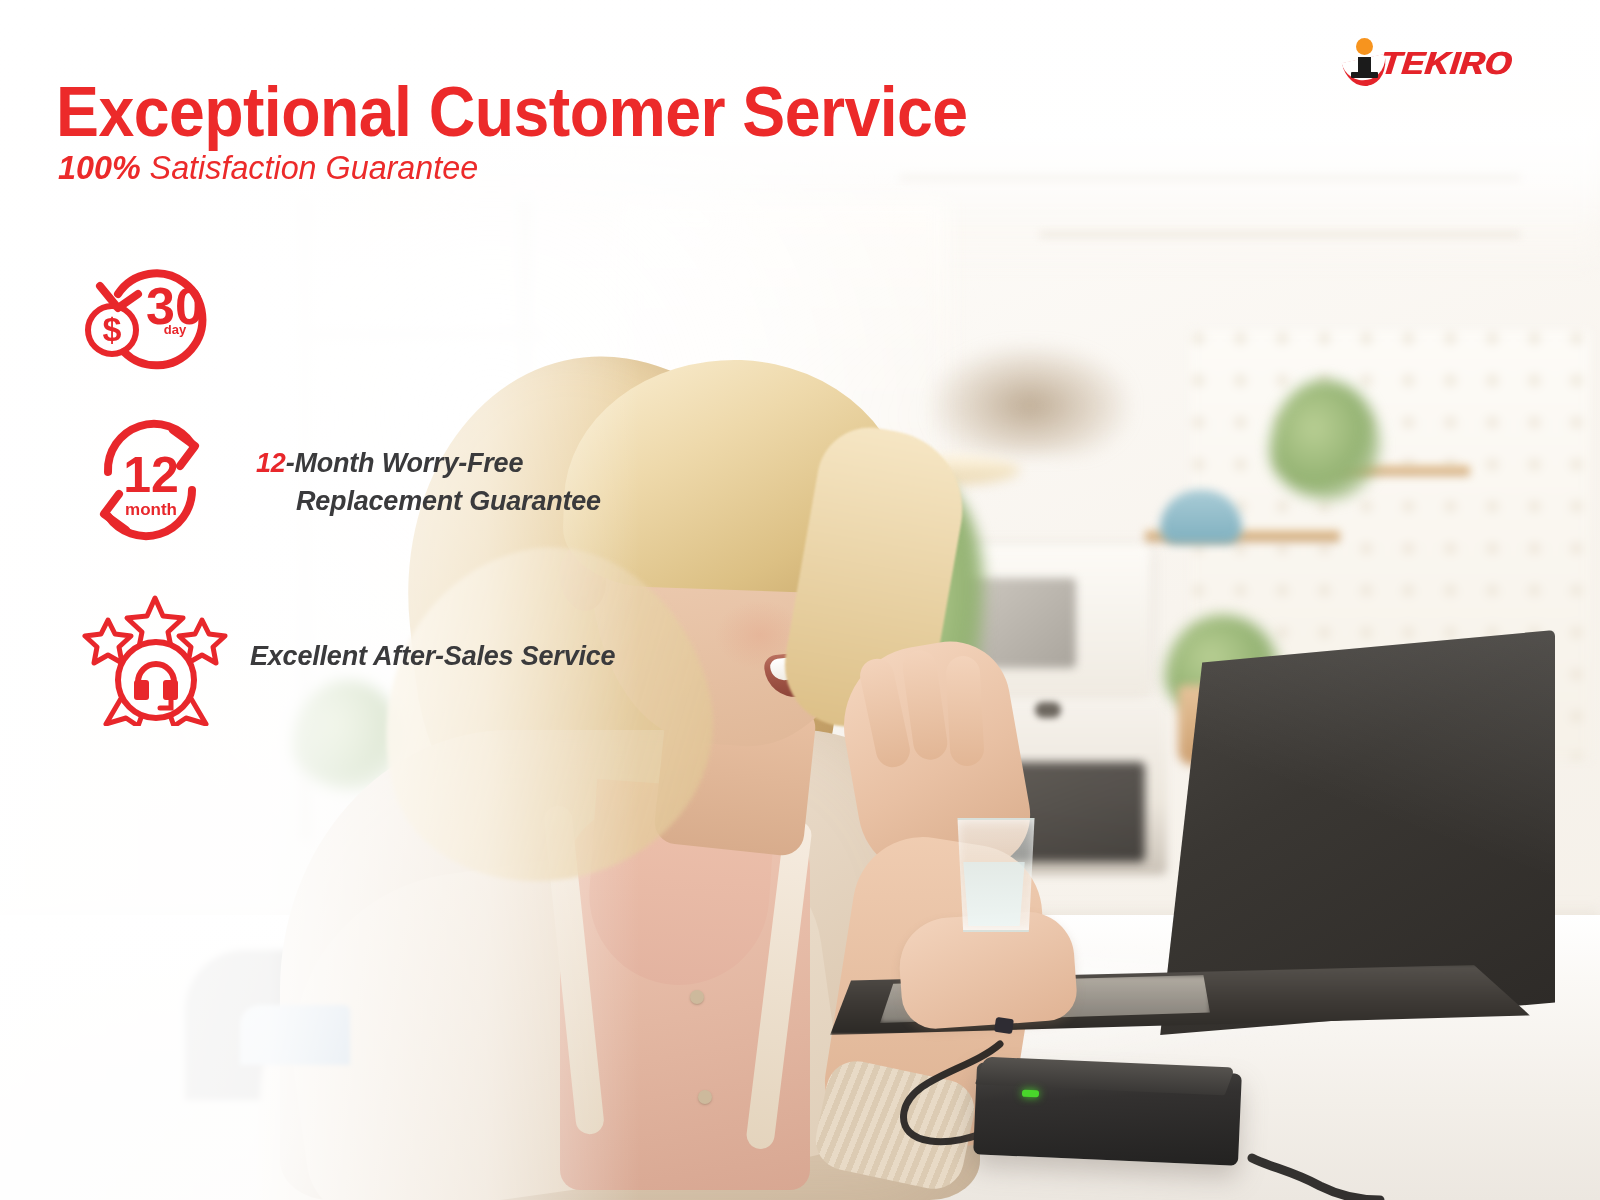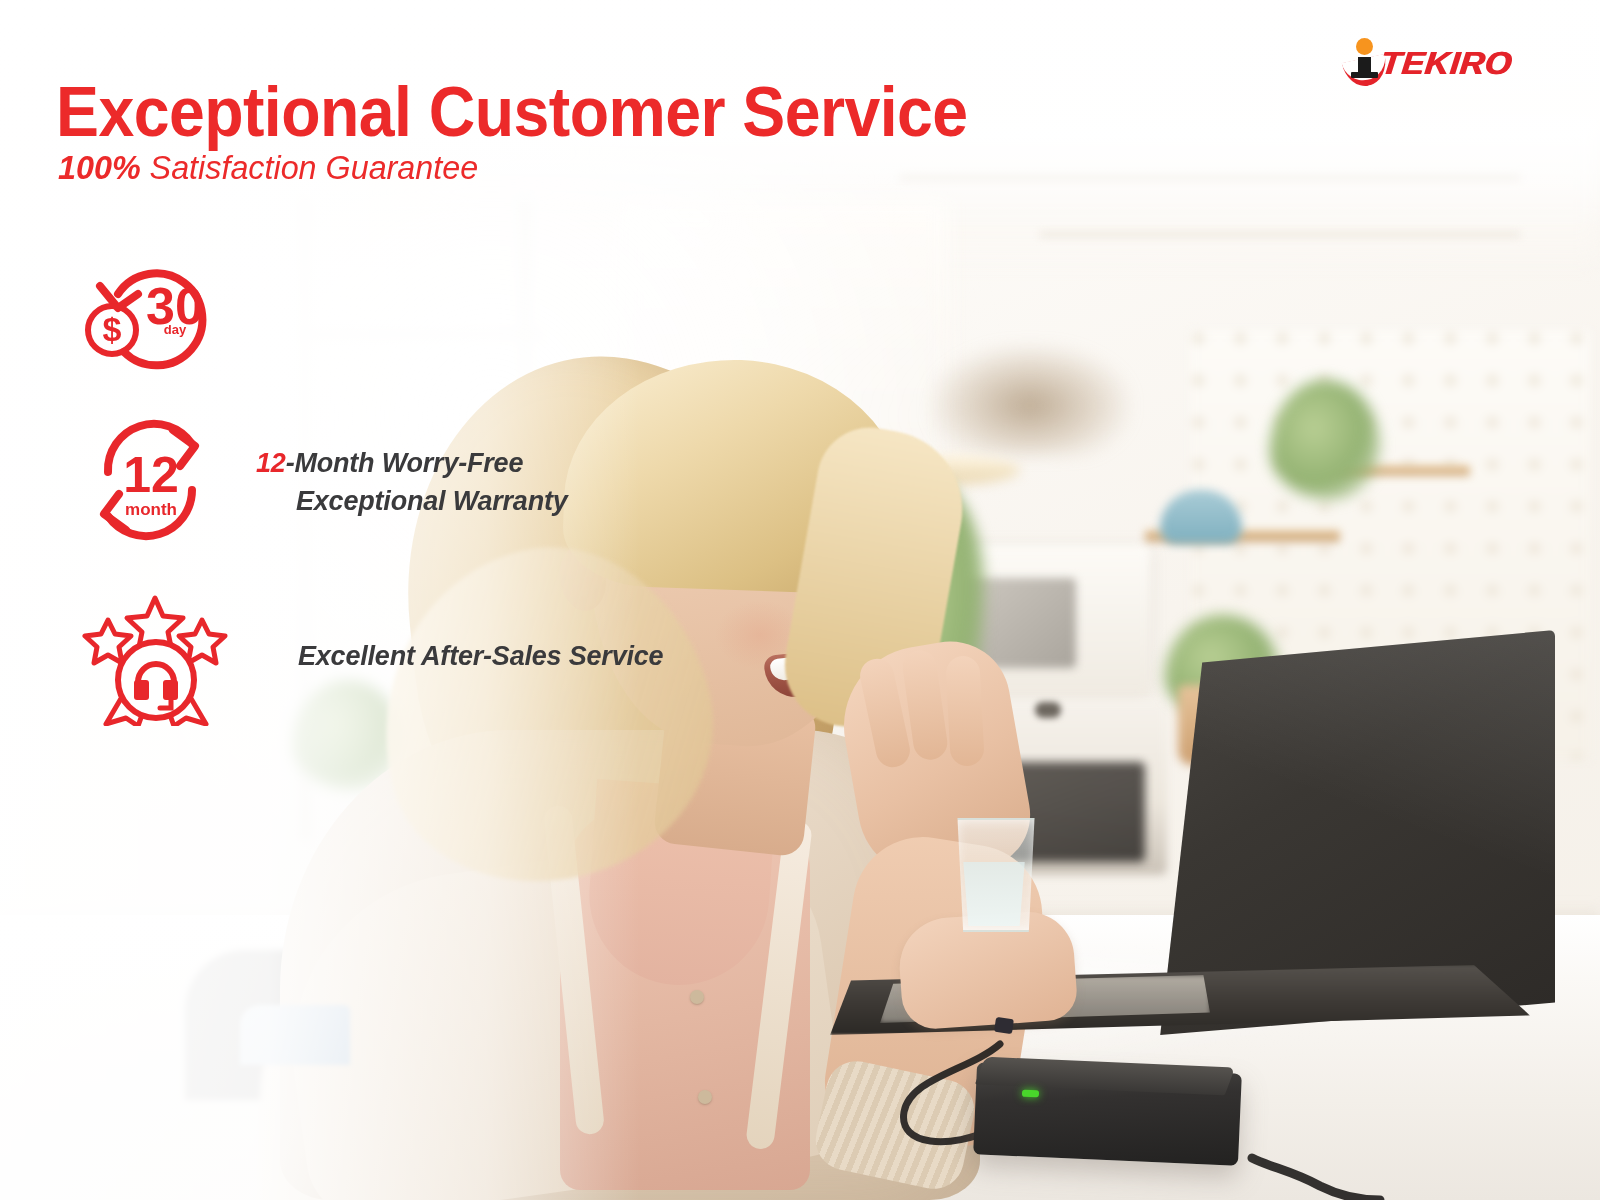--- a/index.html
+++ b/index.html
@@ -360,21 +360,21 @@
     position:absolute;left:58px;top:148px;
     font-size:34px;font-style:italic;color:#EC2A2A;white-space:nowrap;
     transform:scaleX(.95);transform-origin:left center;
   }
   .subtitle b{font-weight:700;}
 
   
   .feature{position:absolute;display:flex;align-items:center;}
   .f1{left:78px;top:246px;}
   .f2{left:88px;top:412px;justify-content:center;}
-  .f3{left:82px;top:586px;gap:48px;}
+  .f3{left:82px;top:586px;}
   .icon-box{position:relative;width:150px;height:140px;flex:0 0 auto;}
   .feat-text{
     margin-left:18px;font-size:27px;font-weight:700;font-style:italic;
     color:#3A3A3C;line-height:1.42;white-space:nowrap;
     letter-spacing:-.2px;
   }
   .feat-text .num{color:#E8272B;font-weight:700;}
   .feat-text .indent{display:block;padding-left:40px;}
 
   
@@ -525,21 +525,21 @@
         <path d="M104,32 A46,46 0 0 0 20,60" fill="none" stroke="#E8272B" stroke-width="8" stroke-linecap="round"></path>
         <path d="M20,104 A46,46 0 0 0 104,78" fill="none" stroke="#E8272B" stroke-width="8" stroke-linecap="round"></path>
         <path d="M85,18 L107,34 L92,54" fill="none" stroke="#E8272B" stroke-width="8" stroke-linecap="round" stroke-linejoin="round"></path>
         <path d="M38,118 L16,102 L31,82" fill="none" stroke="#E8272B" stroke-width="8" stroke-linecap="round" stroke-linejoin="round"></path>
       </svg>
       <div class="icon-num" style="left:26px;top:38px;width:74px;font-size:50px;line-height:50px;">12</div>
       <div class="icon-sub" style="left:20px;top:88px;width:86px;font-size:17px;">month</div>
     </div>
     <div class="feat-text">
       <span class="num">12</span><span>-Month Worry-Free</span>
-      <span class="indent">Exceptional Warranty</span>
+      <span class="indent">Replacement Guarantee</span>
     </div>
   </div>
 
   <div class="feature f3">
     <div class="icon-box">
       <svg width="150" height="140" viewBox="0 0 150 140">
 
         <g fill="none" stroke="#E8272B" stroke-width="5" stroke-linejoin="round">
           <path d="M73,12 L81,30 L101,32 L86,46 L90,66 L73,56 L56,66 L60,46 L45,32 L65,30 Z"></path>
           <path d="M26,34 L33,48 L49,50 L37,61 L40,77 L26,69 L12,77 L15,61 L3,50 L19,48 Z"></path>

